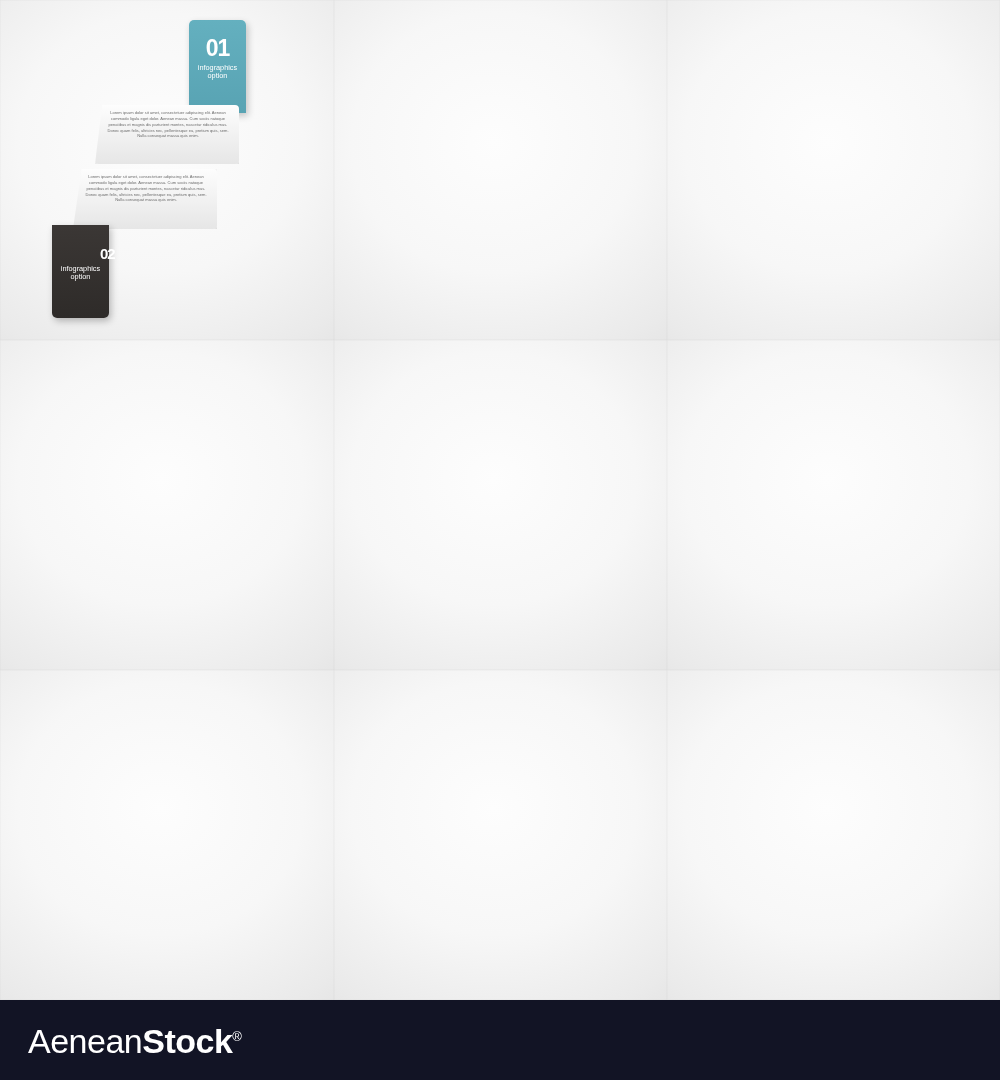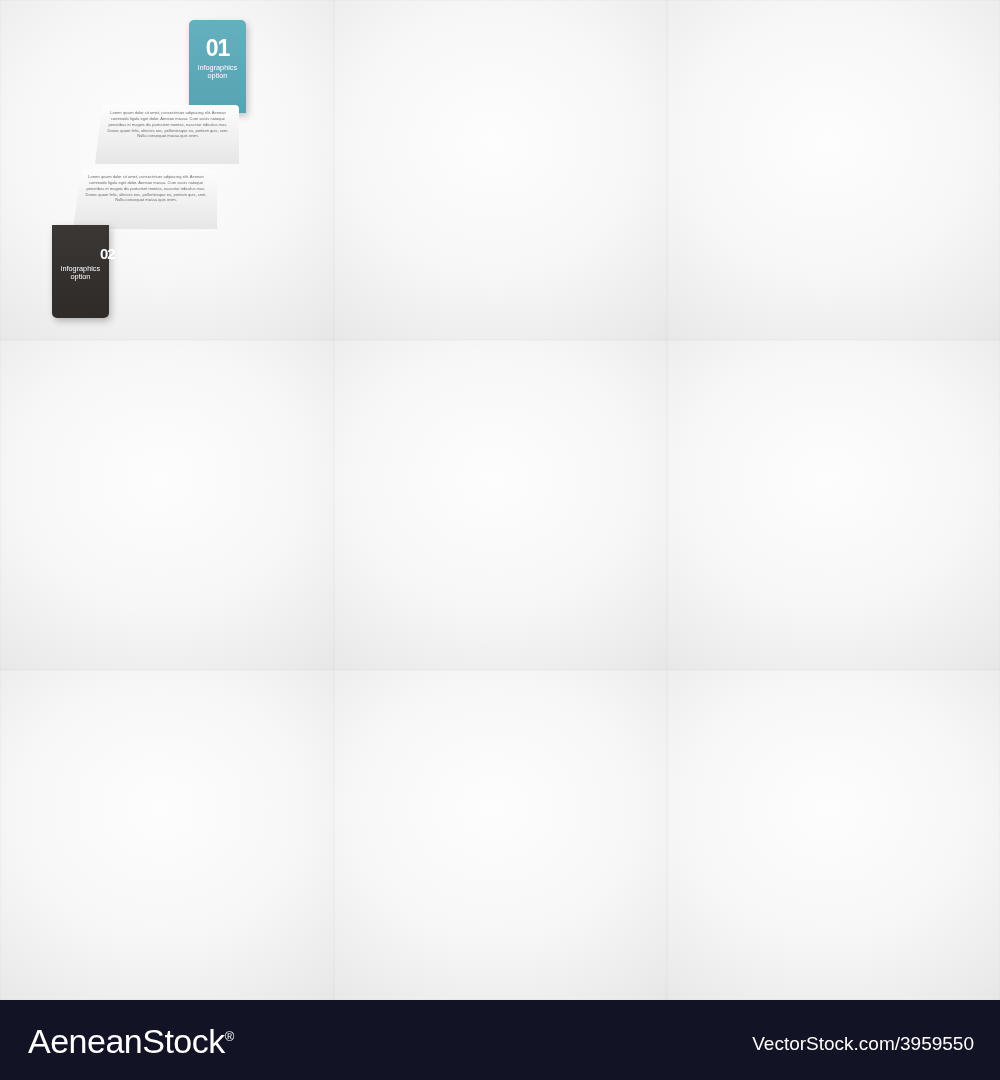--- a/index.html
+++ b/index.html
@@ -79,21 +79,21 @@
   
   #footer {
     position:absolute; left:0; top:1000px; width:1000px; height:80px;
     background:#121425;
   }
   #vs-logo {
     position:absolute; left:28px; top:22px; color:#fff;
     font-size:34px; letter-spacing:-.5px;
   }
   #vs-logo .thin { font-weight:300; }
-  #vs-logo .bold { font-weight:normal; }
+  #vs-logo .bold { font-weight:bold; }
   #vs-logo sup { font-size:13px; vertical-align:super; }
   #vs-url {
     position:absolute; right:26px; top:33px; color:#fff; font-size:19px;
   }
 </style>
 </head>
 <body>
 
 <div id="stage">
   <div id="canvas">
@@ -205,15 +205,14 @@
       
       
 
       
     </div>
 
   </div>
 
   <div id="footer">
     <div id="vs-logo"><span class="thin">Aenean</span><span class="bold">Stock</span><sup>®</sup></div>
-    <div id="vs-url">VectorStock.com/3959550</div>
   </div>
 </div>
 
 </body></html>

